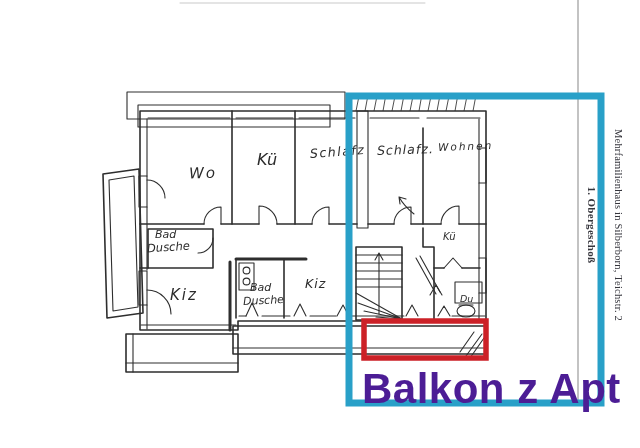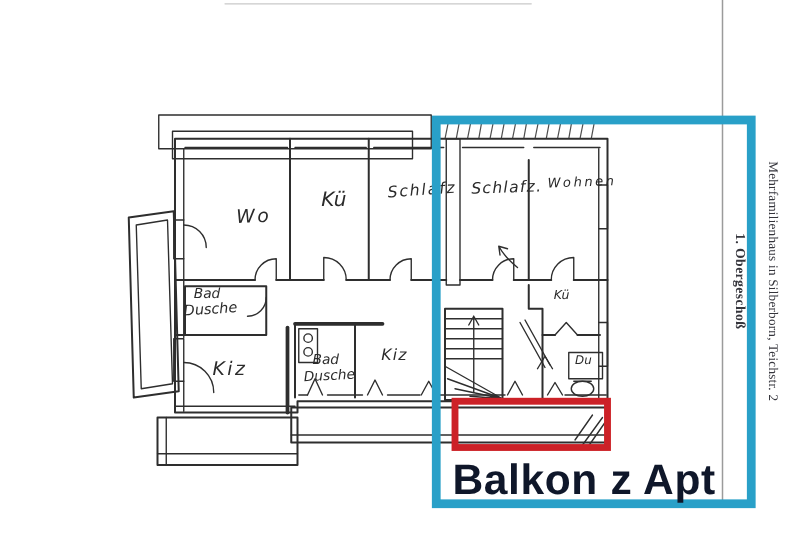--- a/index.html
+++ b/index.html
@@ -8,21 +8,21 @@
   svg.layer{position:absolute;left:0;top:0;}
   
   .w{fill:none;stroke:#2e2e2e;stroke-width:1.6;stroke-linecap:round;stroke-linejoin:round;}
   .thin{stroke-width:1.1;}
   .thick{stroke-width:3;}
   .faint{stroke:#c9c9c9;stroke-width:1;}
   .edge{stroke:#9b9b9b;stroke-width:1.2;}
   
   .rl{position:absolute;font-style:italic;color:#2b2b2b;white-space:nowrap;line-height:1;}
   .balkon{position:absolute;left:362px;top:365px;font-family:"Liberation Sans",sans-serif;
-          font-weight:bold;font-size:34px;letter-spacing:.5px;color:#0f172a;white-space:nowrap;}
+          font-weight:bold;font-size:42px;letter-spacing:.5px;color:#4c1d95;white-space:nowrap;}
   .side{position:absolute;font-family:"Liberation Serif",serif;color:#35353c;white-space:nowrap;
         transform:translate(-50%,-50%) rotate(90deg);}
   .side-building{left:618px;top:225px;font-size:10.5px;letter-spacing:.2px;}
   .side-floor{left:592px;top:225px;font-size:11px;font-weight:bold;letter-spacing:.3px;}
 </style>
 </head>
 <body>
 
 <div class="canvas">
 
@@ -133,21 +133,21 @@
   <span class="rl" style="left:310px;top:146px;font-size:12.5px;letter-spacing:1.5px;transform:rotate(-4deg);">Schlafz</span>
   <span class="rl" style="left:377px;top:144px;font-size:12.5px;letter-spacing:1px;transform:rotate(-2deg);">Schlafz.</span>
   <span class="rl" style="left:438px;top:141px;font-size:10.5px;letter-spacing:2px;transform:rotate(-2deg);">Wohnen</span>
   <span class="rl" style="left:155px;top:229px;font-size:11px;">Bad</span>
   <span class="rl" style="left:147px;top:242px;font-size:11.5px;transform:rotate(-4deg);">Dusche</span>
   <span class="rl" style="left:170px;top:288px;font-size:15px;letter-spacing:2px;">Kiz</span>
   <span class="rl" style="left:250px;top:282px;font-size:11px;">Bad</span>
   <span class="rl" style="left:243px;top:295px;font-size:11px;transform:rotate(-3deg);">Dusche</span>
   <span class="rl" style="left:305px;top:278px;font-size:12.5px;letter-spacing:1px;">Kiz</span>
   <span class="rl" style="left:443px;top:232px;font-size:10px;">Kü</span>
-  <span class="rl" style="left:460px;top:284px;font-size:9.5px;">Du</span>
+  <span class="rl" style="left:460px;top:294px;font-size:9.5px;">Du</span>
 
   <svg class="layer" width="640" height="448" viewBox="0 0 640 448">
     <rect x="349" y="96" width="252" height="307" fill="none" stroke-width="7" stroke="#29a0c8"></rect>
     <rect x="364" y="321" width="122" height="37" fill="none" stroke-width="5.5" stroke="#cc2127"></rect>
   </svg>
 
   <div class="balkon">Balkon z Apt</div>
 
   <div class="side side-building">Mehrfamilienhaus in Silberborn, Teichstr. 2</div>
   <div class="side side-floor">1. Obergeschoß</div>

